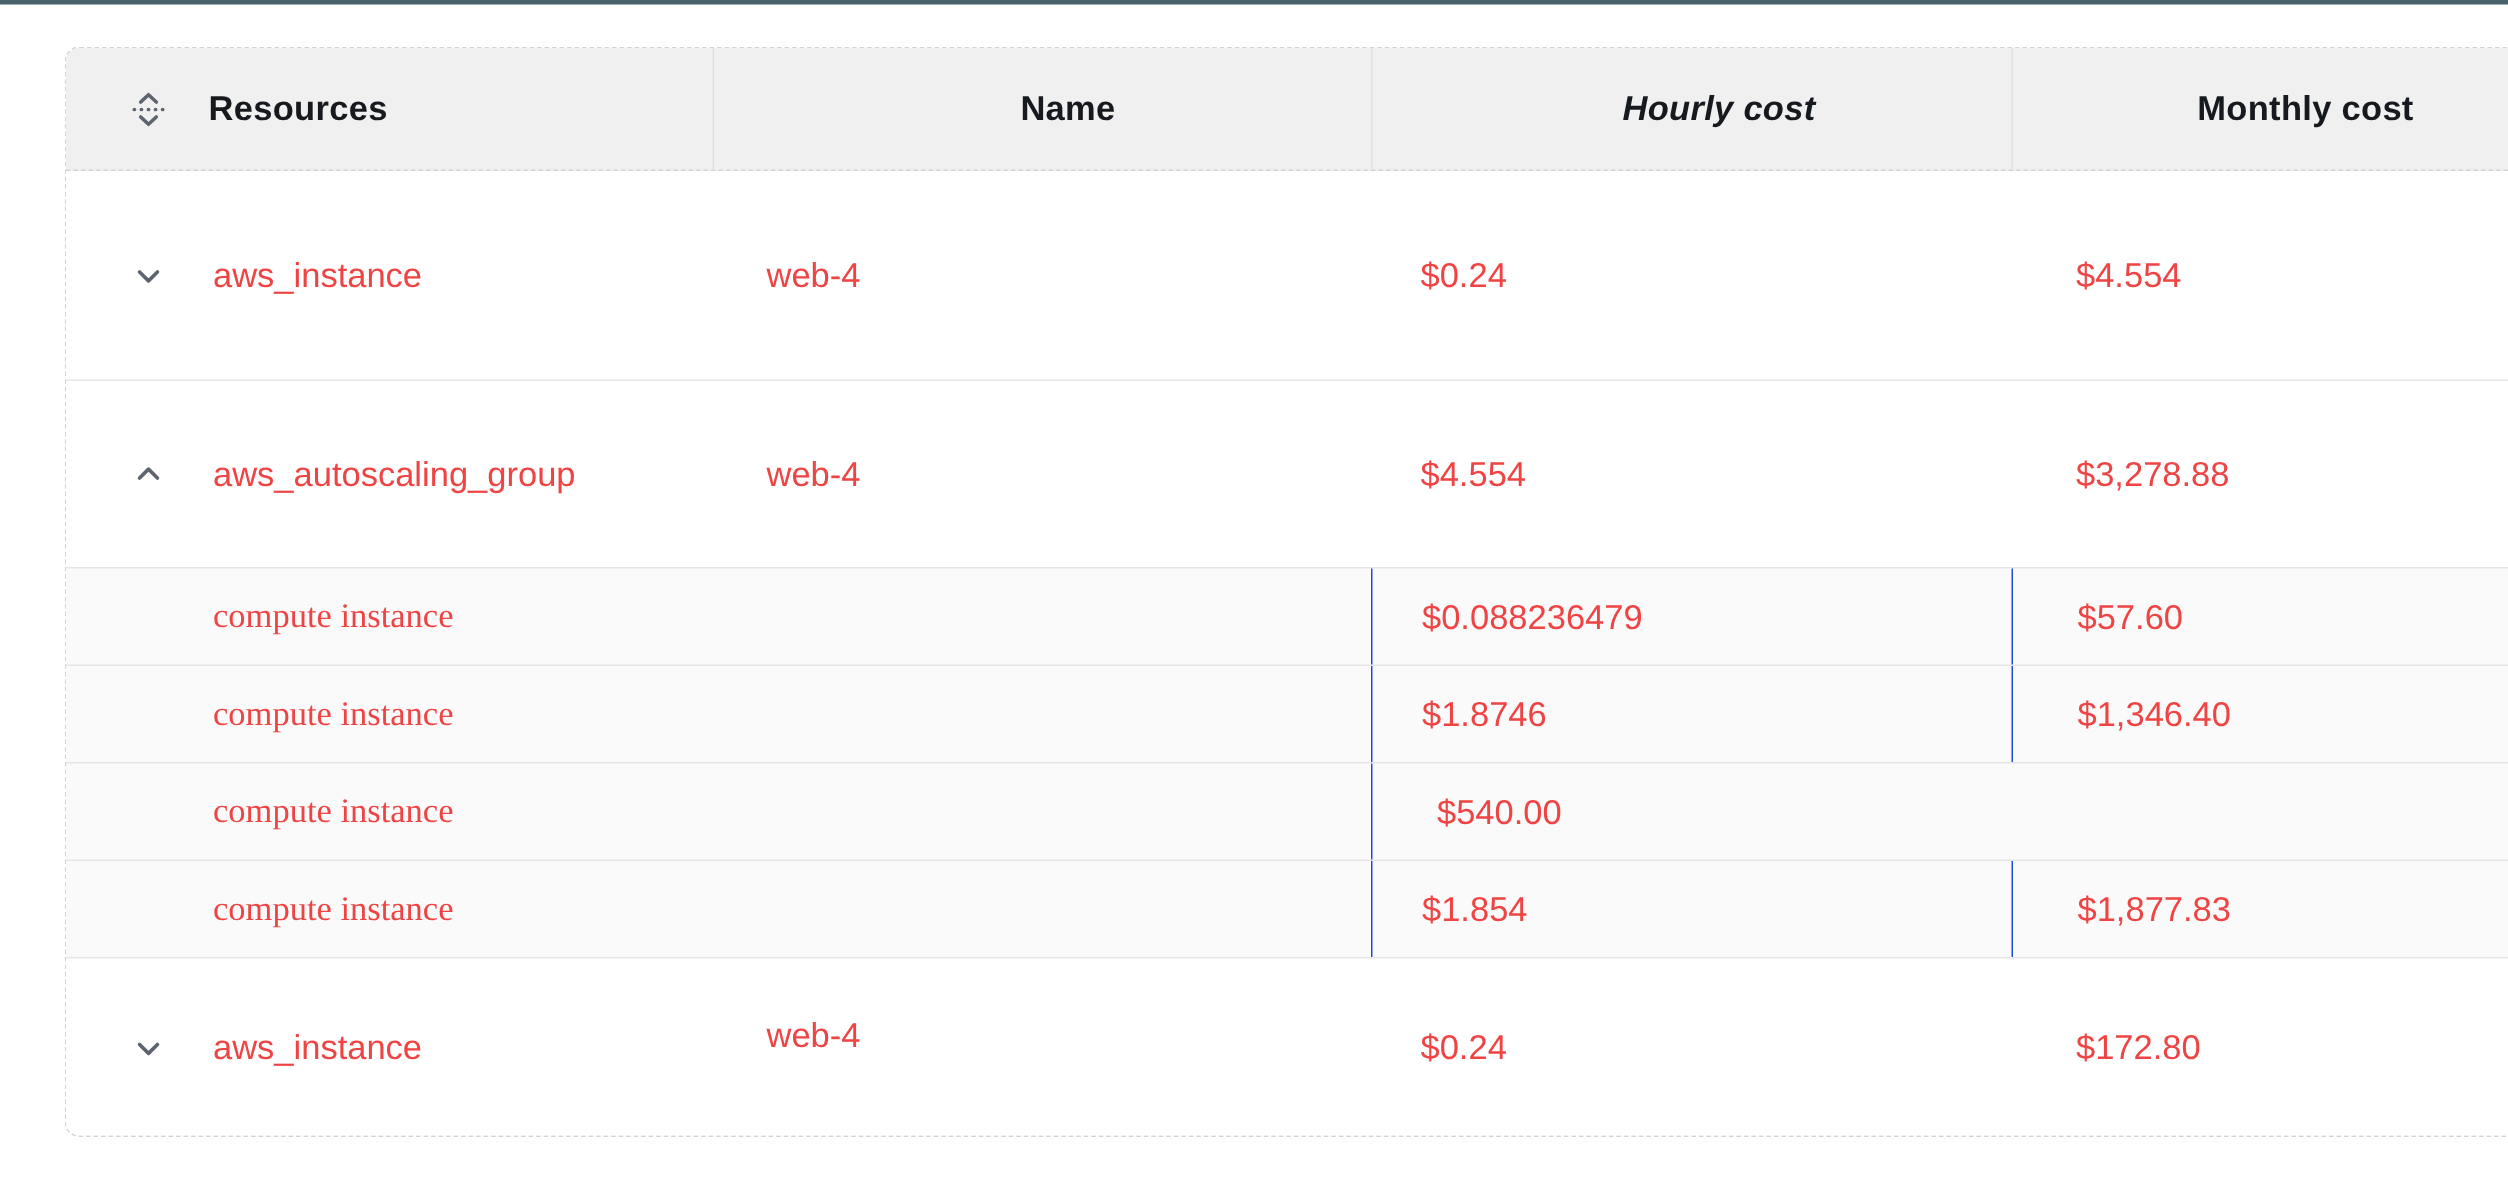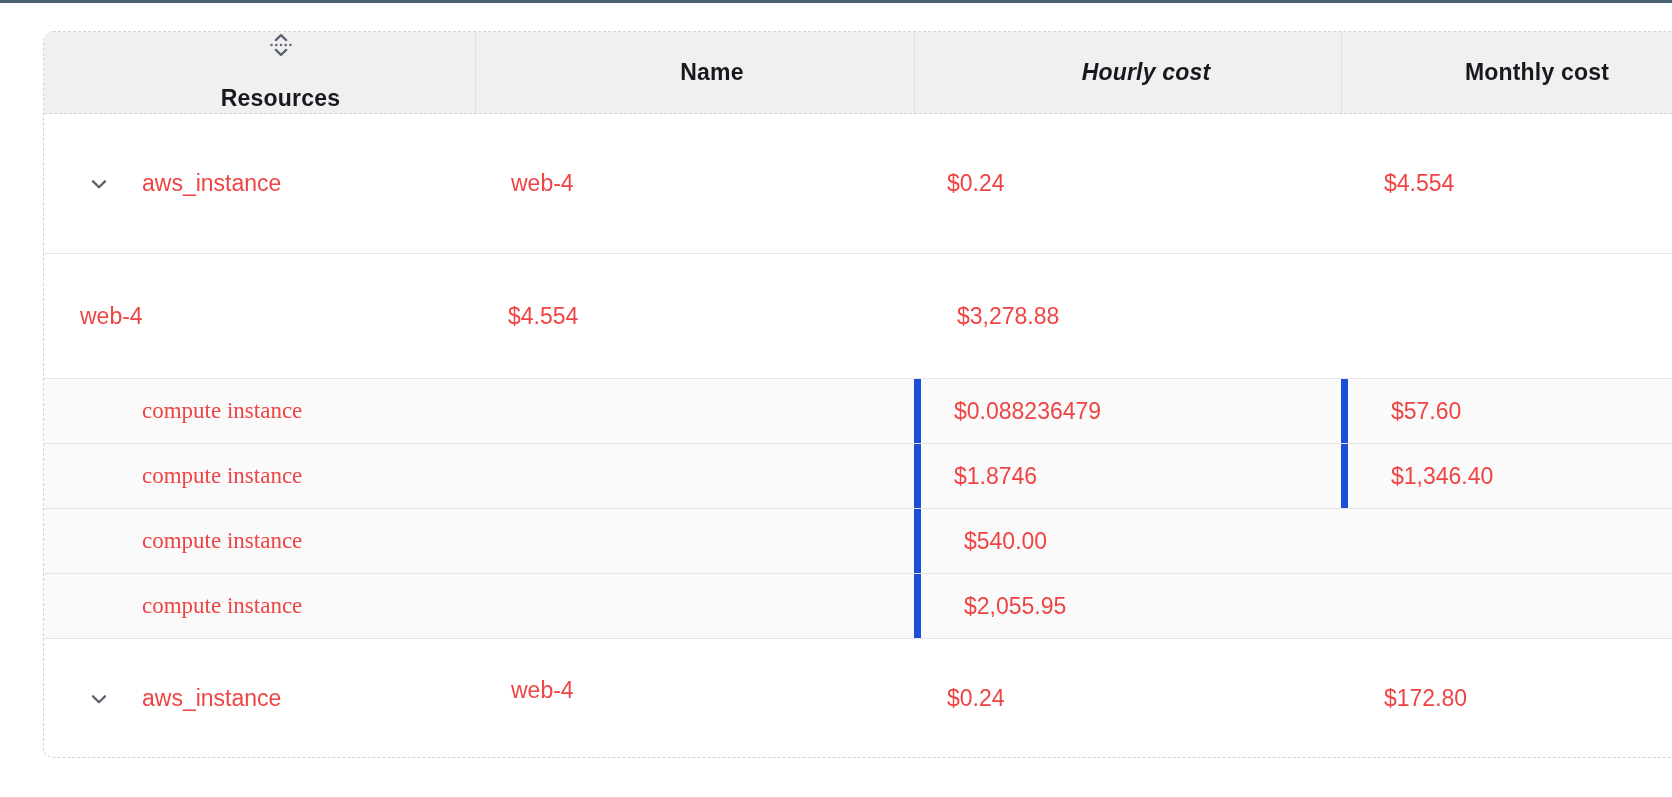--- a/index.html
+++ b/index.html
@@ -41,21 +41,21 @@
     height: 82px;
     background: #f0f0f1;
     border-bottom: 1px dashed #d3d3d6;
   }
   .row-header .cell {
     font-weight: 700;
     color: #16191d;
     letter-spacing: 0.2px;
   }
   .row-header .cell + .cell { border-left: 1px solid #e1e1e4; justify-content: center; }
-  .hcell-resources { padding-left: 42px; gap: 27px; flex-direction: column; }
+  .hcell-resources { padding-left: 42px; gap: 27px; }
   .hcell-name     { padding-left: 34px; }
   .hcell-hourly   { padding-left: 36px; font-style: italic; }
   .hcell-monthly  { padding-left: 30px; }
   
   .row-r1 { height: 139px; }
   .row-r2 { height: 125px; }
   .row-r7 { height: 120px; }
   .row-main { border-top: 1px solid #e5e5e7; }
   .row-r1 { border-top: none; }
   .cell-resource { padding-left: 42px; gap: 30px; }
@@ -68,21 +68,21 @@
     height: 65px;
     background: #fafafa;
     border-top: 1px solid #e5e5e7;
   }
   .row-sub .cell-label {
     grid-column: 1 / 3;
     padding-left: 98px;
     font-family: Liberation Serif, serif;
   }
   .row-sub .cell-hourly,
-  .row-sub .cell-monthly { border-left: 7px solid #1d4ed8; }
+  .row-sub .cell-monthly { border-left: 1px solid #1d4ed8; }
   
   .icon-btn {
     width: 26px; height: 26px;
     display: inline-flex; align-items: center; justify-content: center;
     flex: 0 0 26px;
     background: none; border: none; padding: 0; cursor: pointer;
     color: #5d6470;
   }
   .icon-btn svg { display: block; }
 </style>
@@ -135,20 +135,28 @@
       </div>
     <div class="cell cell-hourly">
         <span>$0.24</span>
       </div>
     <div class="cell cell-monthly">
         <span>$4.554</span>
       </div>
   </div>
 
   <div class="row row-main row-r2">
+    <div class="cell cell-resource">
+      <button class="icon-btn" aria-label="collapse row">
+        <svg width="26" height="26" viewBox="0 0 24 24" fill="none" stroke="currentColor" stroke-width="2.2" stroke-linecap="round" stroke-linejoin="round">
+            <path d="M6.5 14.5 L12 9 L17.5 14.5"></path>
+          </svg>
+      </button>
+      <span>aws_autoscaling_group</span>
+    </div>
     <div class="cell cell-name">
         <span>web-4</span>
       </div>
     <div class="cell cell-hourly">
         <span>$4.554</span>
       </div>
     <div class="cell cell-monthly">
         <span>$3,278.88</span>
       </div>
   </div>
@@ -180,22 +188,25 @@
         <span>compute instance</span>
       </div>
     <div class="cell cell-monthly">
         <span>$540.00</span>
       </div>
   </div>
   <div class="row row-sub">
     <div class="cell cell-label">
         <span>compute instance</span>
       </div>
-    <div class="cell cell-monthly">
-        <span>$2,055.95</span>
+    <div class="cell cell-hourly">
+        <span>$1.854</span>
+      </div>
+    <div class="cell cell-monthly">
+        <span>$1,877.83</span>
       </div>
   </div>
 
   <div class="row row-main row-r7">
     <div class="cell cell-resource">
       <button class="icon-btn" aria-label="expand row">
         <svg width="26" height="26" viewBox="0 0 24 24" fill="none" stroke="currentColor" stroke-width="2.2" stroke-linecap="round" stroke-linejoin="round">
             <path d="M6.5 9.5 L12 15 L17.5 9.5"></path>
           </svg>
       </button>

